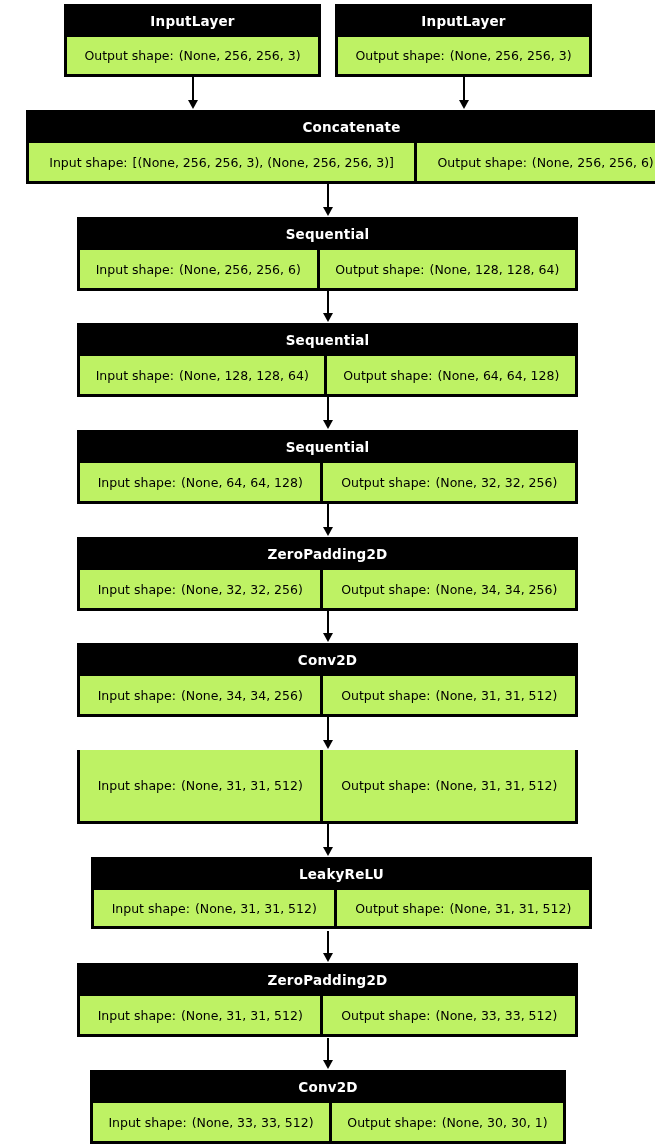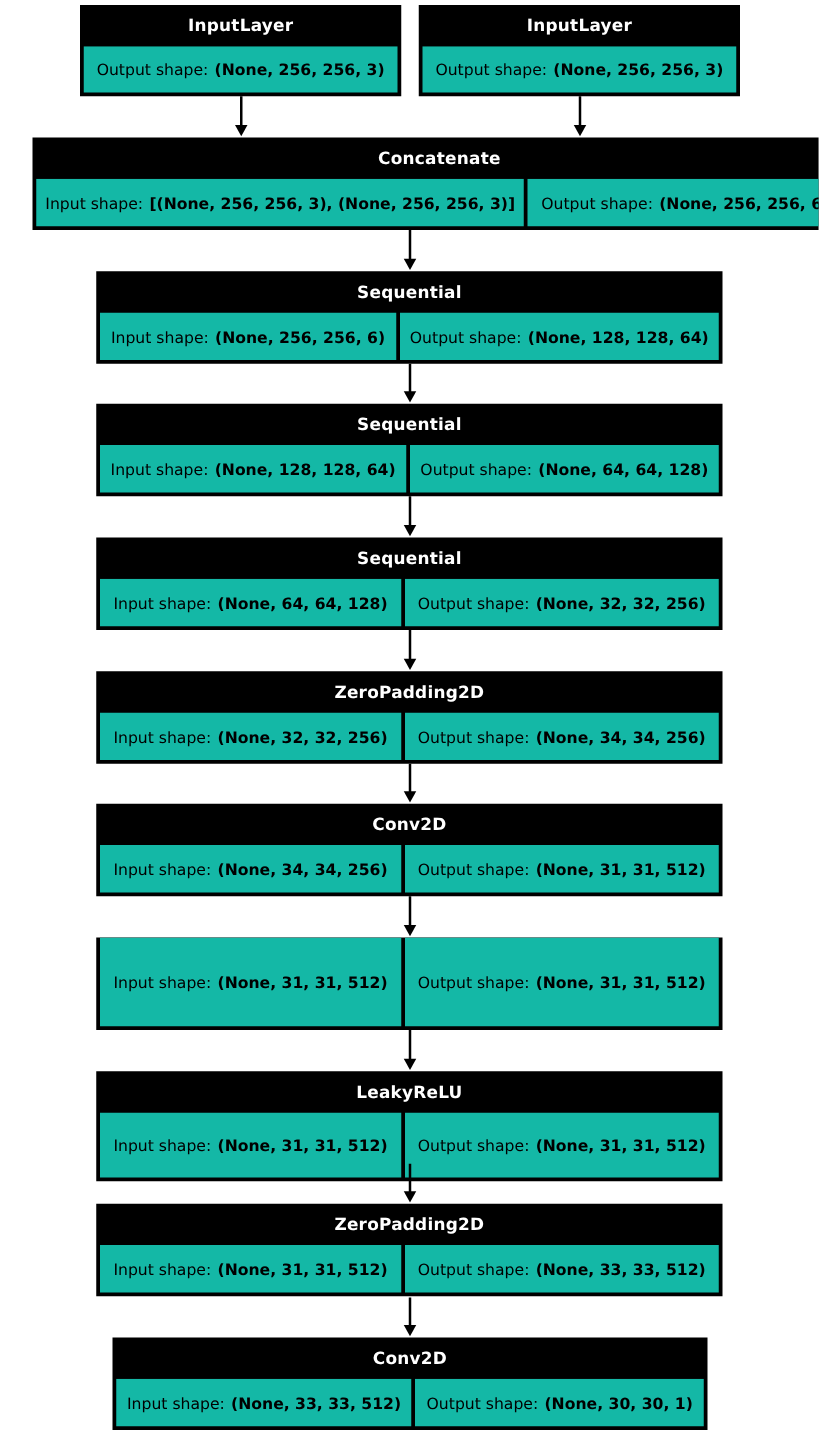--- a/index.html
+++ b/index.html
@@ -31,34 +31,34 @@
   }
   .node-cells {
     flex: 1 1 auto;
     display: flex;
     gap: 3px;
     padding: 0 3px 3px 3px;
     box-sizing: border-box;
     overflow: hidden;
   }
   .cell {
-    background: #14b8a6;
+    background: #bef264;
     color: #000000;
     flex: 1 1 auto;
     display: flex;
     align-items: center;
     justify-content: center;
     white-space: nowrap;
     font-size: 12.5px;
     padding: 0 16px;
     min-width: 0;
     overflow: hidden;
   }
   .cell .lbl { font-weight: normal; margin-right: 5px; }
-  .cell .val { font-weight: bold; }
+  .cell .val { font-weight: normal; }
   .arrow { position: absolute; width: 11px; }
   .arrow .shaft {
     position: absolute;
     left: 50%;
     transform: translateX(-50%);
     top: 0;
     bottom: 7px;
     width: 2px;
     background: #000000;
   }
@@ -189,21 +189,21 @@
         <span class="lbl">Input shape:</span>
         <span class="val">(None, 31, 31, 512)</span>
       </div>
       <div class="cell">
         <span class="lbl">Output shape:</span>
         <span class="val">(None, 31, 31, 512)</span>
       </div>
     </div>
   </div>
 
-  <div class="node" style="left:77px; top:857px; width:501px; height:88px;">
+  <div class="node" style="left:91px; top:857px; width:501px; height:72px;">
     <div class="node-title">LeakyReLU</div>
     <div class="node-cells">
       <div class="cell">
         <span class="lbl">Input shape:</span>
         <span class="val">(None, 31, 31, 512)</span>
       </div>
       <div class="cell">
         <span class="lbl">Output shape:</span>
         <span class="val">(None, 31, 31, 512)</span>
       </div>

